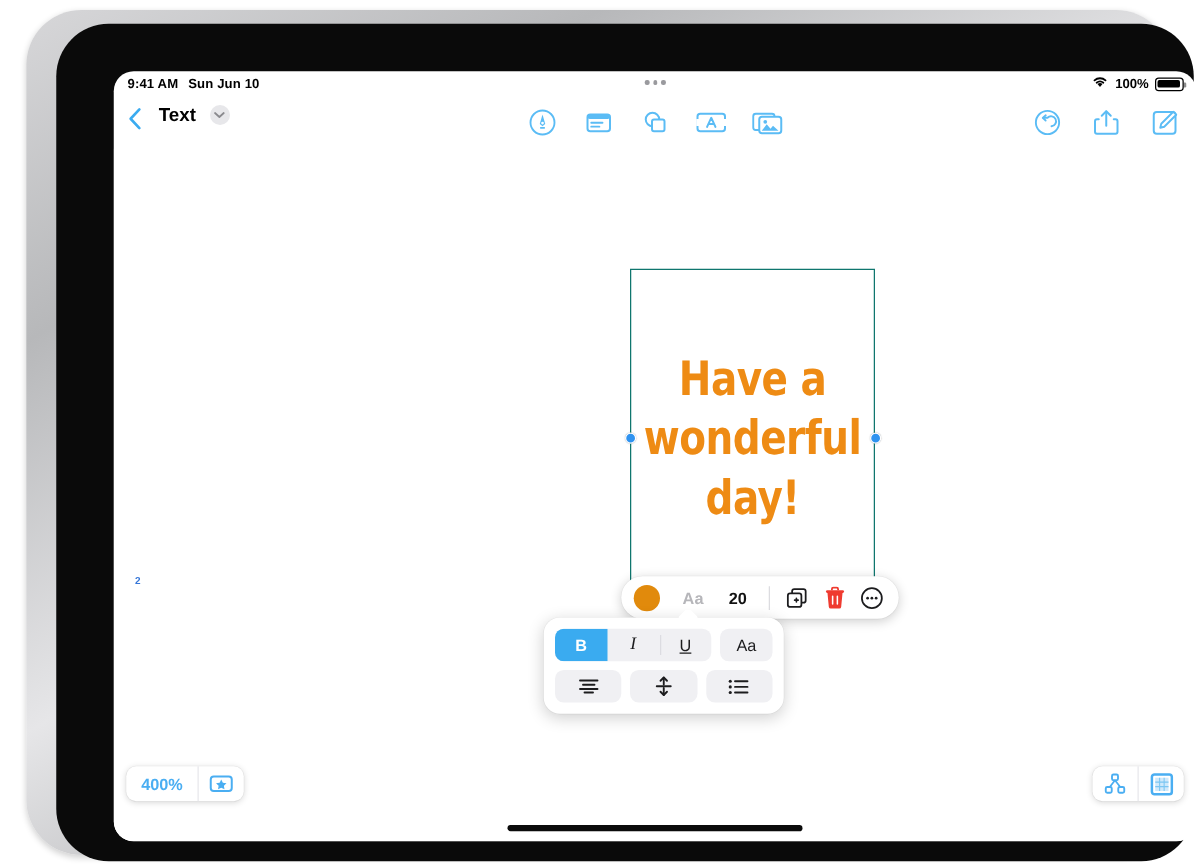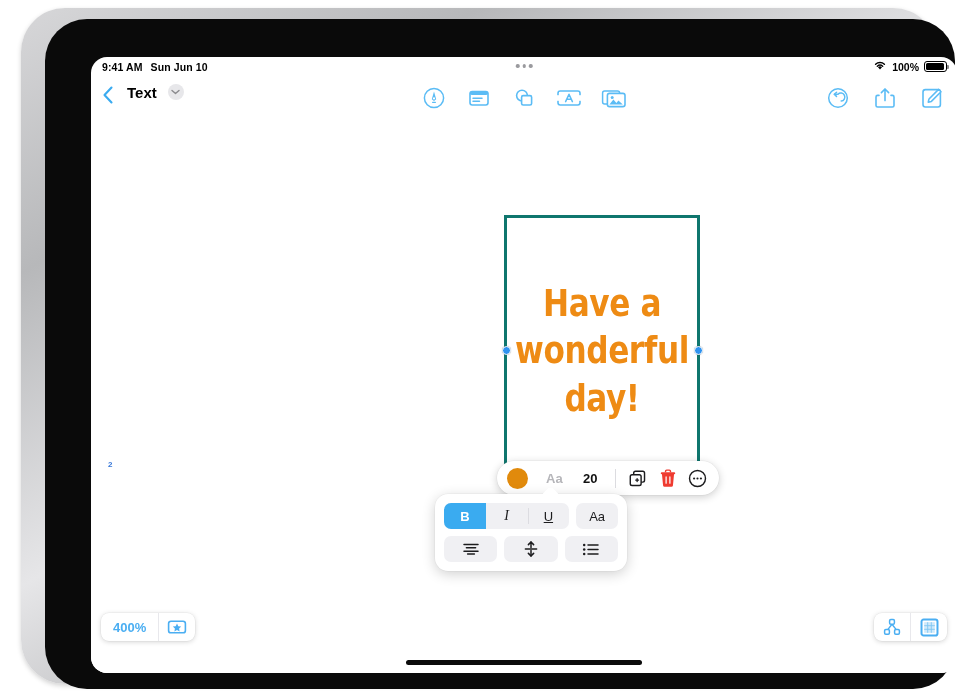--- a/index.html
+++ b/index.html
@@ -88,21 +88,21 @@
     display: flex; align-items: center; gap: 21px;
   }
   .tbtn { width: 26px; height: 26px; display: flex; align-items: center; justify-content: center; cursor: pointer; }
 
   
   .canvas { position: absolute; left: 0; top: 62px; right: 0; bottom: 0; background: #fff; }
 
   
   .textbox {
     position: absolute; left: 413px; top: 96px; width: 196px; height: 272px;
-    border: 3px solid #0f766e;
+    border: 1px solid #0f766e;
     background: #fff;
     display: flex; align-items: center; justify-content: center;
   }
   .textbox-content {
     color: #ee8b14;
     font-family: "DejaVu Sans", sans-serif;
     font-weight: bold;
     font-size: 38px;
     line-height: 1.24;
     text-align: center;

